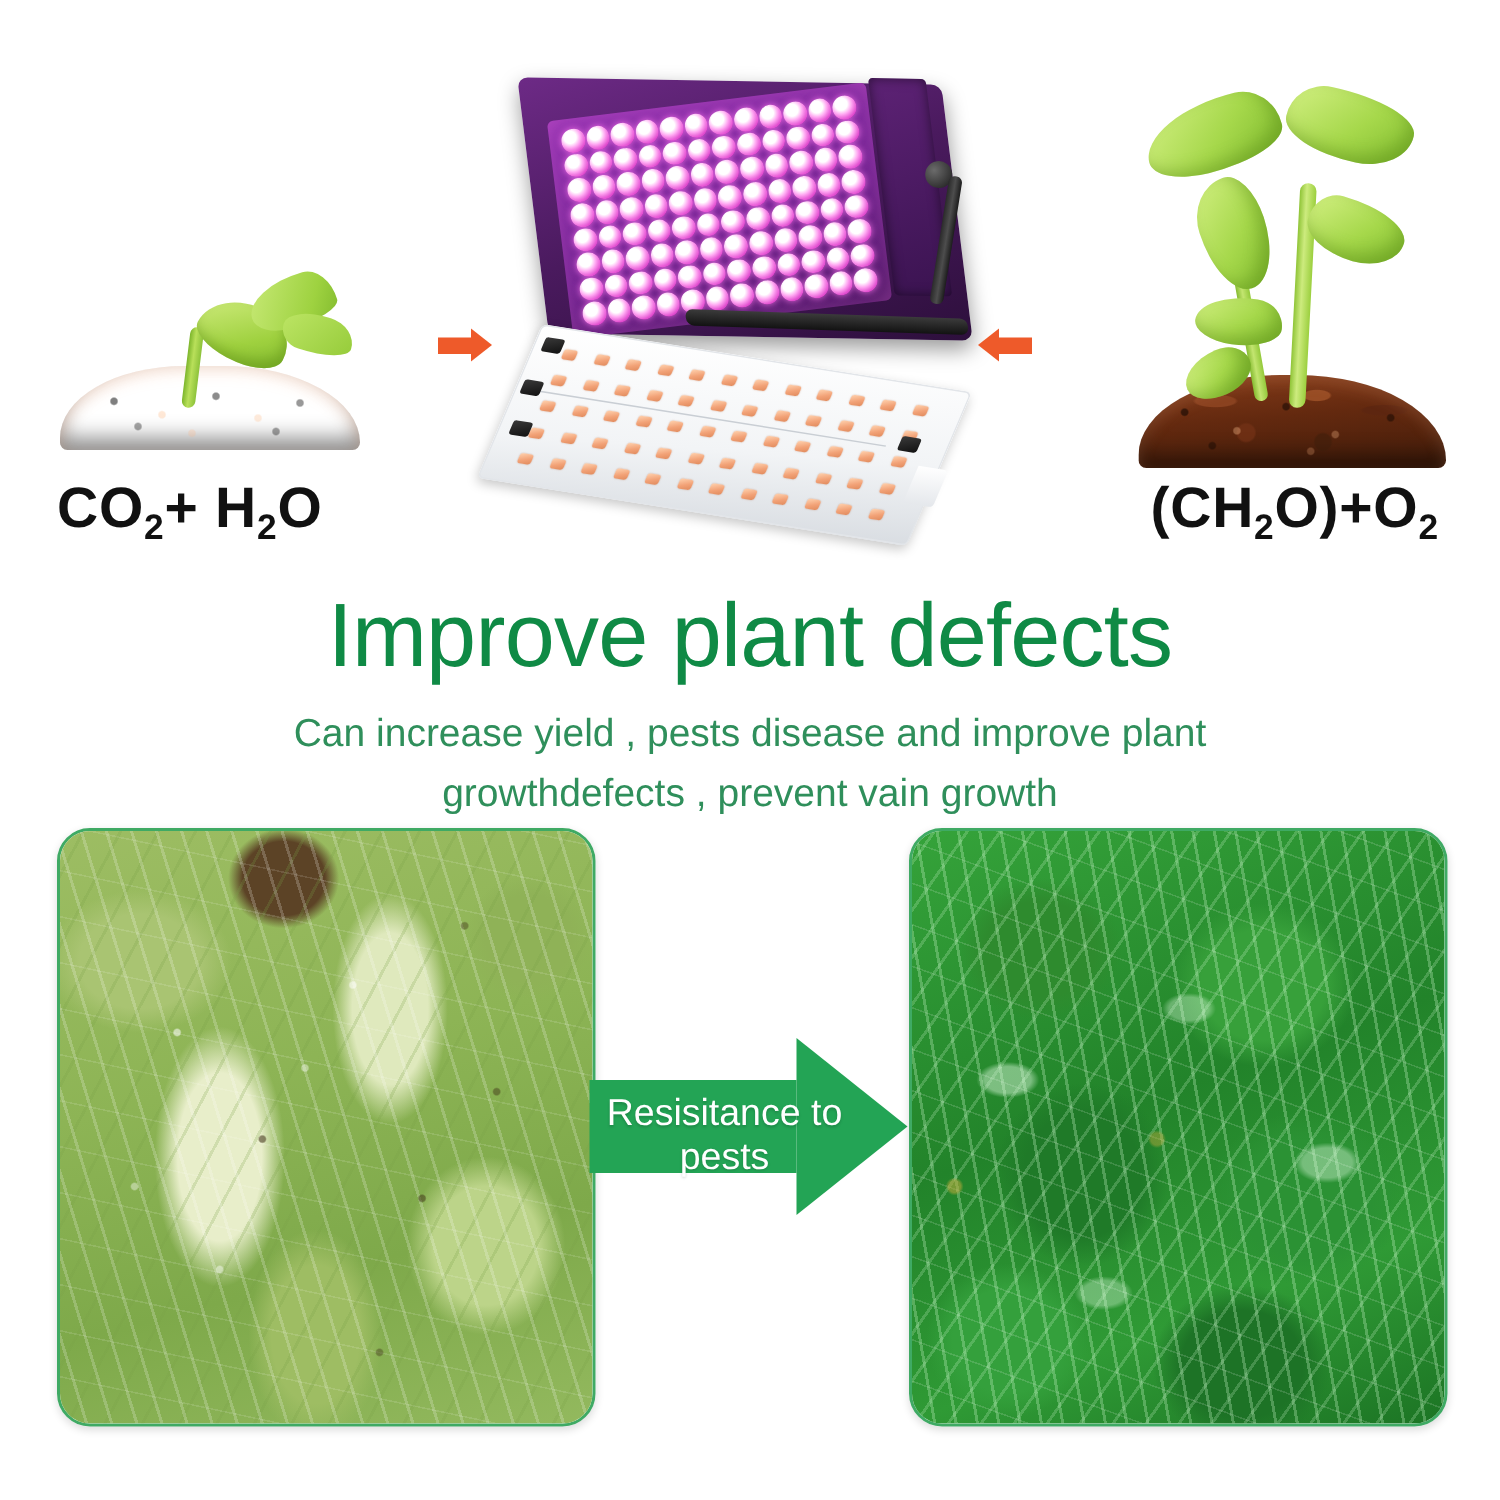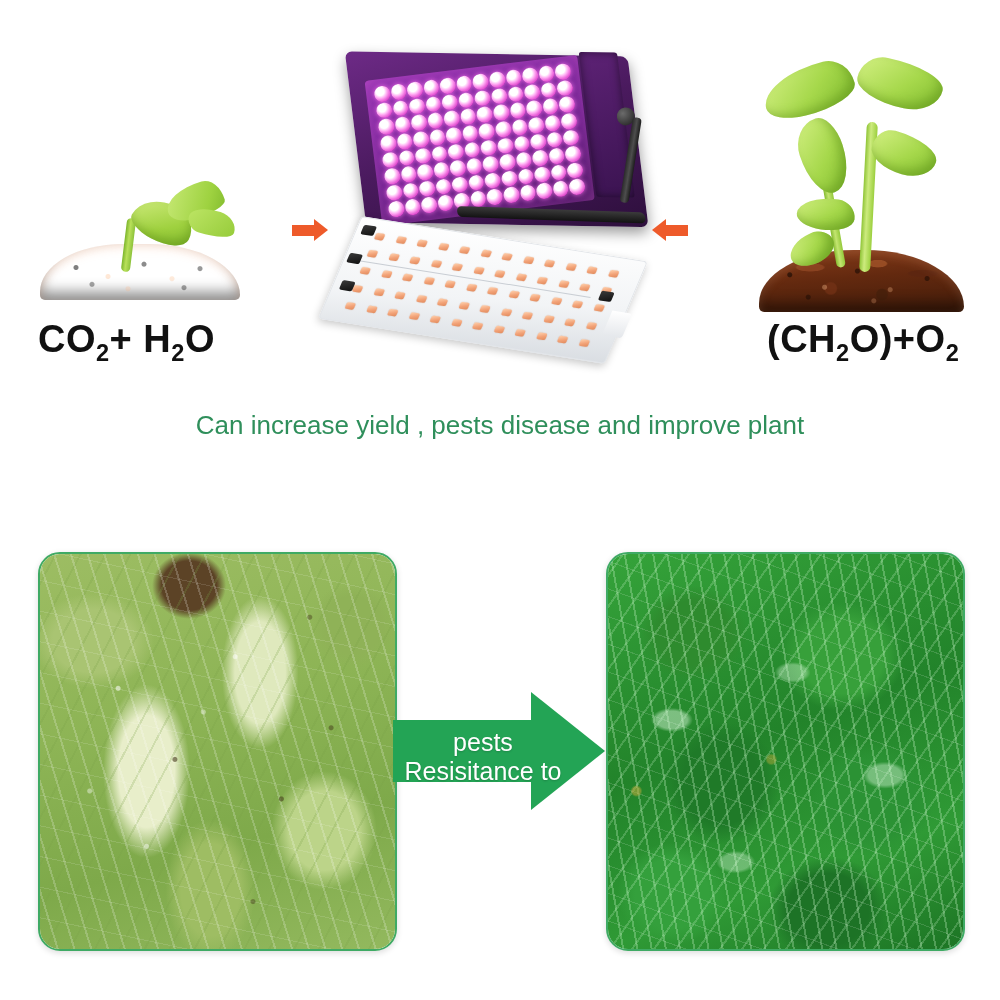--- a/index.html
+++ b/index.html
@@ -705,39 +705,41 @@
     <div class="lf lf5"></div>
     <div class="lf lf6"></div>
   </div>
 
   <div class="formula" id="formula-right">
     <span>(CH</span><sub>2</sub><span>O)+O</span><sub>2</sub>
   </div>
 </div>
 
 <div id="headline-block">
+  <div id="headline">Improve plant defects</div>
   <div id="subtitle">
     <div>Can increase yield , pests disease and improve plant</div>
+    <div>growthdefects , prevent vain growth</div>
   </div>
 </div>
 
 <div id="comparison-row">
 
   <div class="photo-card" id="photo-before">
     <div class="veg"></div>
     <div class="veins"></div>
     <div class="spots"></div>
   </div>
 
   <div id="pest-arrow">
     <div class="body"></div>
     <div class="tip"></div>
     <div class="arrow-label">
+      <div>Resisitance to</div>
       <div>pests</div>
-      <div>Resisitance to</div>
     </div>
   </div>
 
   <div class="photo-card" id="photo-after">
     <div class="veg"></div>
     <div class="veins"></div>
     <div class="spots"></div>
   </div>
 
 </div>

